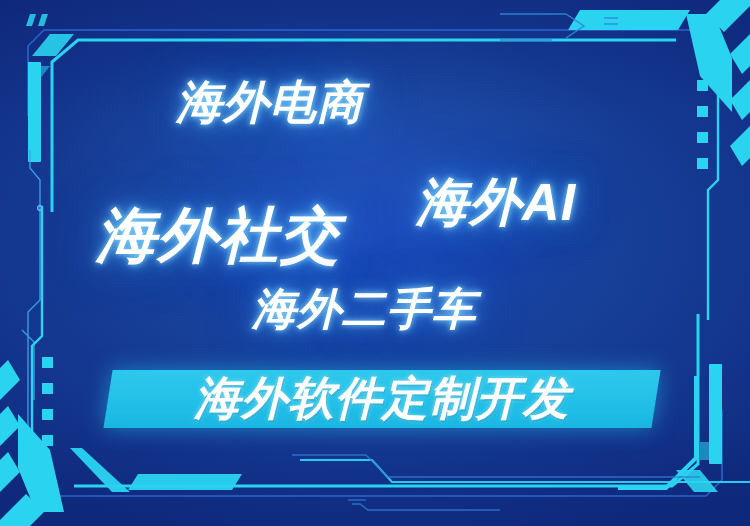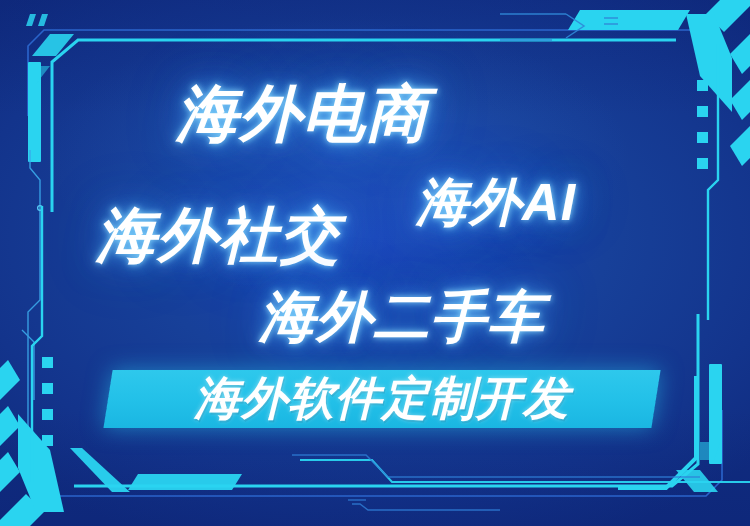--- a/index.html
+++ b/index.html
@@ -41,24 +41,24 @@
     font-style:italic;
     letter-spacing:.02em;
     white-space:nowrap;
     text-shadow:
       0 0 6px rgba(140,220,255,.95),
       0 0 16px rgba(90,190,255,.75),
       0 0 34px rgba(60,160,255,.55),
       0 0 60px rgba(40,130,255,.35);
   }
 
-  #line-ecommerce { left:176px; top:72px;  font-size:62px; }
+  #line-ecommerce { left:176px; top:72px;  font-size:46px; }
   #line-ai        { left:416px; top:168px; font-size:52px; }
   #line-social    { left:96px;  top:196px; font-size:60px; }
-  #line-usedcar   { left:252px; top:280px; font-size:56px;margin-left:7px; }
+  #line-usedcar   { left:252px; top:280px; font-size:44px; }
 
   
   #cta-bar {
     position:absolute;
     left:108px; top:370px;
     width:548px; height:58px;
     background:linear-gradient(180deg,#2ec8ec 0%, #22c0e8 55%, #1ab6e2 100%);
     transform:skewX(-9deg);
     box-shadow:0 0 22px rgba(40,190,235,.55);
   }

